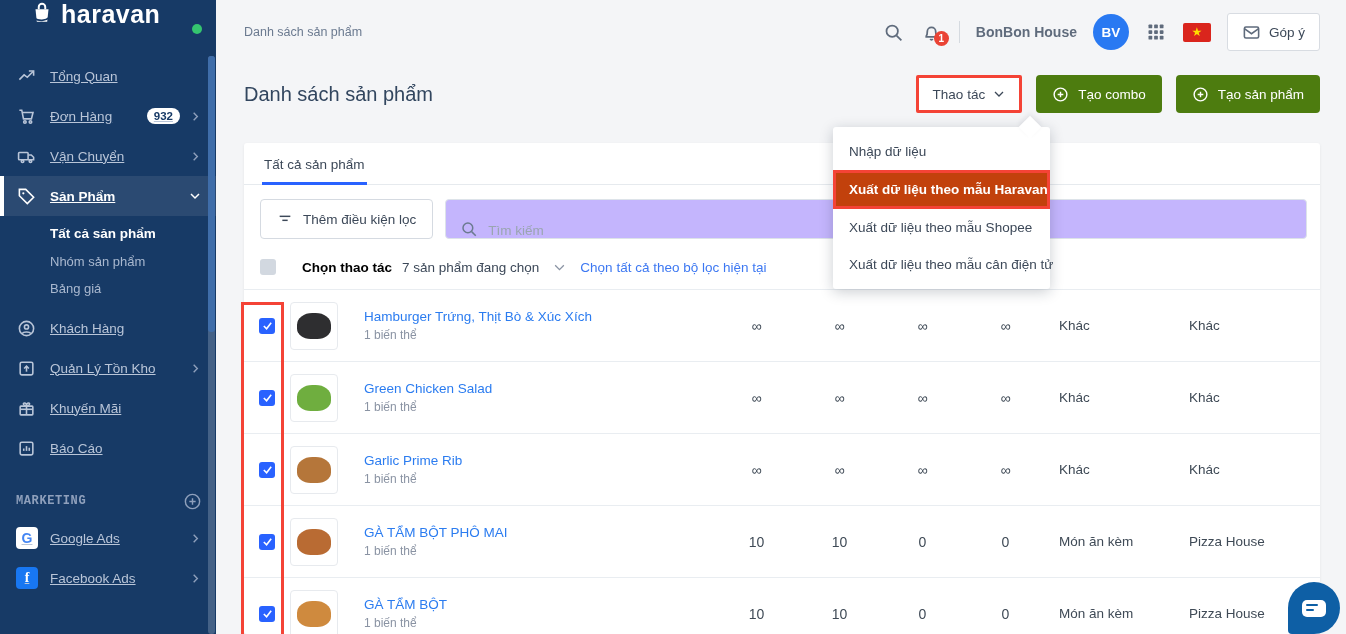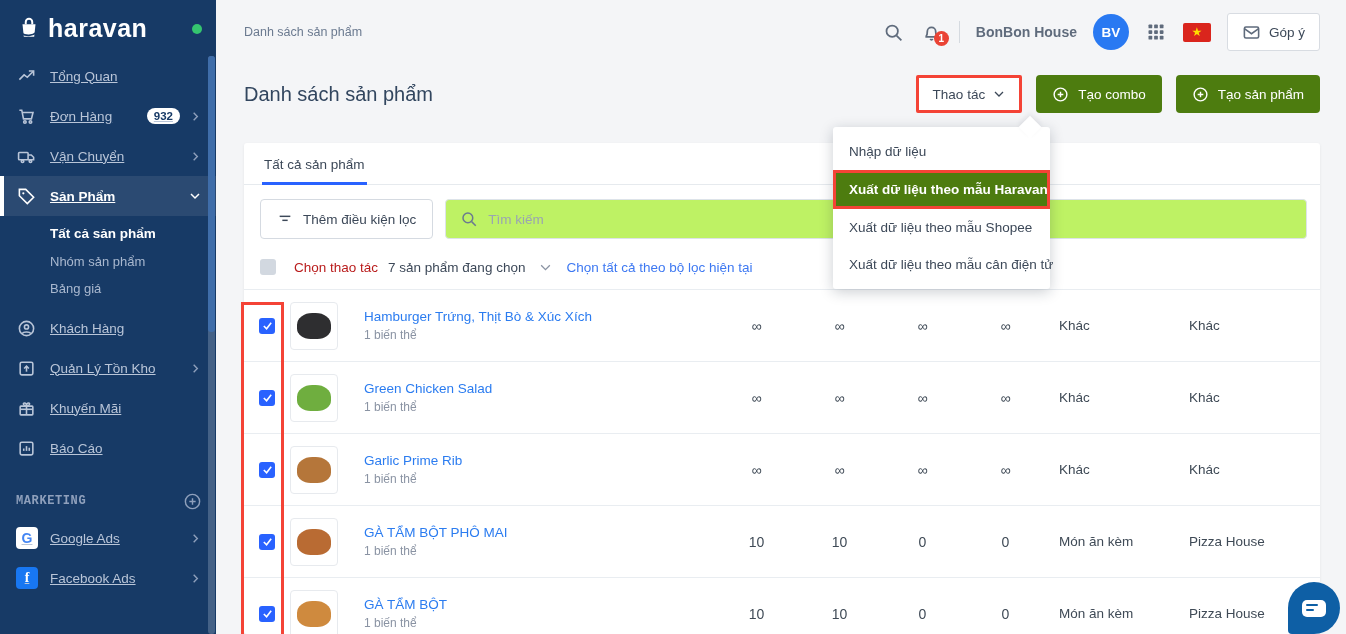--- a/index.html
+++ b/index.html
@@ -2,21 +2,21 @@
 <html><head>
 <meta charset="utf-8">
 <style>
   * { margin:0; padding:0; box-sizing:border-box; }
   html,body { width:1346px; height:634px; }
   body { font-family:"Liberation Sans", sans-serif; background:#f4f5f7; color:#3c4858; }
   .screen { position:relative; width:1346px; height:634px; overflow:hidden; background:#f4f5f7; }
 
   
   .sidebar { position:absolute; left:0; top:0; width:216px; height:634px; background:#173a66; z-index:30; }
-  .logo-row { height:56px; display:flex; align-items:center; padding:0 16px; position:relative; }
+  .logo-row { height:56px; display:flex; padding:0 29px; position:relative; }
   .logo-text { color:#fff; font-size:25px; font-weight:bold; letter-spacing:.5px; margin-left:6px; }
   .online-dot { position:absolute; right:14px; top:24px; width:10px; height:10px; border-radius:50%; background:#35c56f; }
   .nav { position:relative; }
   .nav-item { height:40px; display:flex; align-items:center; padding:0 14px 0 16px; color:#b9c5d8; font-size:13.5px; cursor:pointer; position:relative;text-decoration:underline; }
   .nav-item .ic { width:20px; height:20px; margin-right:14px; flex:0 0 20px; display:flex; align-items:center; justify-content:center; }
   .nav-item .lbl { flex:1; white-space:nowrap; }
   .nav-item.active { background:#2b4a72; color:#fff; font-weight:bold; }
   .nav-item.active::before { content:""; position:absolute; left:0; top:0; bottom:0; width:4px; background:#ffffff; }
   .badge { background:#fff; color:#173a66; font-size:11.5px; font-weight:bold; border-radius:10px; padding:2px 7px; margin-right:8px; }
   .chev { width:14px; height:14px; color:#8fa0bc; display:flex; align-items:center; justify-content:center; }
@@ -51,48 +51,48 @@
   .btn-outline-annotated { background:#fff; border:3px solid #f44336; border-radius:2px; height:38px; padding:0 14px; display:flex; align-items:center; gap:8px; font-size:13.5px; color:#3c4858; cursor:pointer; }
   .btn-primary { background:#4d7c0f; color:#fff; border:none; border-radius:4px; height:38px; padding:0 16px; display:flex; align-items:center; gap:9px; font-size:13.5px; cursor:pointer; }
 
   
   .card { position:absolute; left:244px; top:143px; width:1076px; height:491px; background:#fff; border-radius:3px; box-shadow:0 1px 3px rgba(40,50,70,.08); }
   .tabbar { height:42px; border-bottom:1px solid #e6eaee; display:flex; align-items:flex-end; padding:0 18px; }
   .tab { font-size:13.5px; color:#3c4858; padding:0 2px 12px 2px; position:relative; cursor:pointer; }
   .tab.active::after { content:""; position:absolute; left:0; right:0; bottom:-1px; height:3px; background:#2962ff; }
   .filter-row { display:flex; align-items:center; gap:12px; padding:14px 13px 14px 16px; }
   .filter-btn { display:flex; align-items:center; gap:10px; background:#fff; border:1px solid #d5dae1; border-radius:4px; height:40px; padding:0 16px; font-size:13.5px; color:#3c4858; cursor:pointer; white-space:nowrap; }
-  .search-box { flex:1; display:flex; align-items:center; gap:10px; border:1px solid #dde3e9; border-radius:4px; height:40px; padding:0 14px; background:#bef264; }
+  .search-box { flex:1; display:flex; align-items:flex-end; gap:10px; border:1px solid #dde3e9; border-radius:4px; height:40px; padding:0 14px; background:#c4b5fd; }
   .search-box input { border:none; outline:none; flex:1; font-size:13.5px; color:#3c4858; font-family:"Liberation Sans", sans-serif; background:transparent; }
   .search-box input::placeholder { color:#9aa5b1; }
   .sel-bar { display:flex; align-items:center; gap:10px; padding:6px 16px 14px 16px; font-size:13.5px; }
   .cb { width:16px; height:16px; border-radius:3px; flex:0 0 16px; display:flex; align-items:center; justify-content:center; cursor:pointer; }
   .cb.gray { background:#d2d8e0; }
   .cb.checked { background:#2962ff; color:#fff; }
-  .sel-strong { font-weight:normal; color:#b91c1c; margin-left:8px; }
+  .sel-strong { font-weight:bold; color:#000000; margin-left:16px; }
   .sel-count { color:#3c4858; }
   .sel-chev { color:#8a93a3; margin:0 4px; display:flex; align-items:center; }
   .sel-link { color:#3d78f2; cursor:pointer; }
 
   .rows { }
   .prow { display:grid; grid-template-columns:46px 62px 1fr 83px 83px 83px 83px 130px 143px; align-items:center; height:72px; border-top:1px solid #e9edf1; }
   .cell-cb { display:flex; justify-content:center; }
   .thumb { width:48px; height:48px; border:1px solid #e7eaee; border-radius:4px; background:#fff; display:flex; align-items:center; justify-content:center; cursor:pointer; }
   .thumb .food { width:34px; height:26px; border-radius:45% 45% 40% 40%; display:block; }
   .name-cell { padding-left:12px; }
   .pname { color:#2b7cf0; font-size:13.5px; text-decoration:none; cursor:pointer; display:block; margin-bottom:4px; }
   .pvar { color:#8a93a3; font-size:12px; }
   .num { text-align:center; font-size:14px; color:#3f4a56; }
   .cat, .vend { font-size:13.5px; color:#3f4a56; padding-left:12px; }
 
   
   .dropdown { position:absolute; left:833px; top:127px; width:217px; background:#fff; border-radius:3px; box-shadow:0 3px 14px rgba(20,30,50,.22); z-index:60; padding:6px 0; }
   .dd-caret { position:absolute; left:1022px; top:119px; width:16px; height:16px; background:#fff; transform:rotate(45deg); box-shadow:-2px -2px 5px rgba(20,30,50,.08); z-index:61; }
   .dd-item { padding:11px 16px; font-size:13.5px; color:#3c4858; cursor:pointer; white-space:nowrap; }
-  .dd-item.hl { background:#4d7c0f; color:#fff; font-weight:bold; border:3px solid #f44336; padding:9px 13px; }
+  .dd-item.hl { background:#c2410c; color:#fff; font-weight:bold; border:3px solid #f44336; padding:9px 13px; }
 
   
   .anno-col { position:absolute; left:241px; top:302px; width:43px; height:338px; border:3px solid #f44336; z-index:40; pointer-events:none; }
 
   
   .chat { position:absolute; left:1288px; top:582px; width:52px; height:52px; background:#0e5fa5; border-radius:26px 26px 26px 4px; display:flex; align-items:center; justify-content:center; cursor:pointer; z-index:70; }
   .chat-bubble { width:24px; height:17px; background:#fff; border-radius:5px; position:relative; }
   .chat-bubble::before { content:""; position:absolute; left:4px; top:4px; width:12px; height:2.5px; background:#0e5fa5; border-radius:2px; }
   .chat-bubble::after { content:""; position:absolute; left:4px; top:9px; width:8px; height:2.5px; background:#0e5fa5; border-radius:2px; }
 

